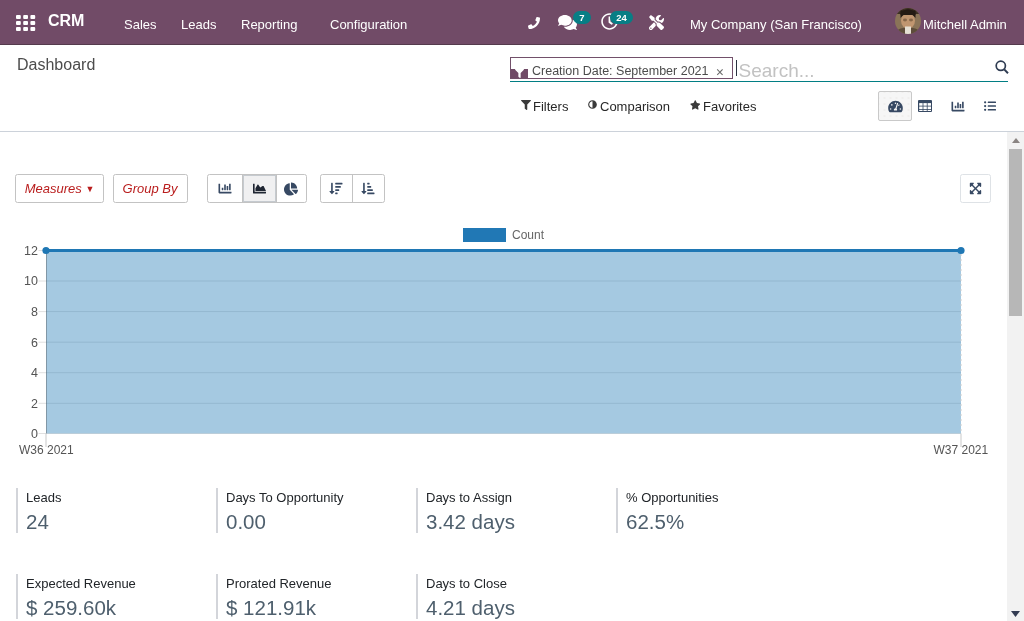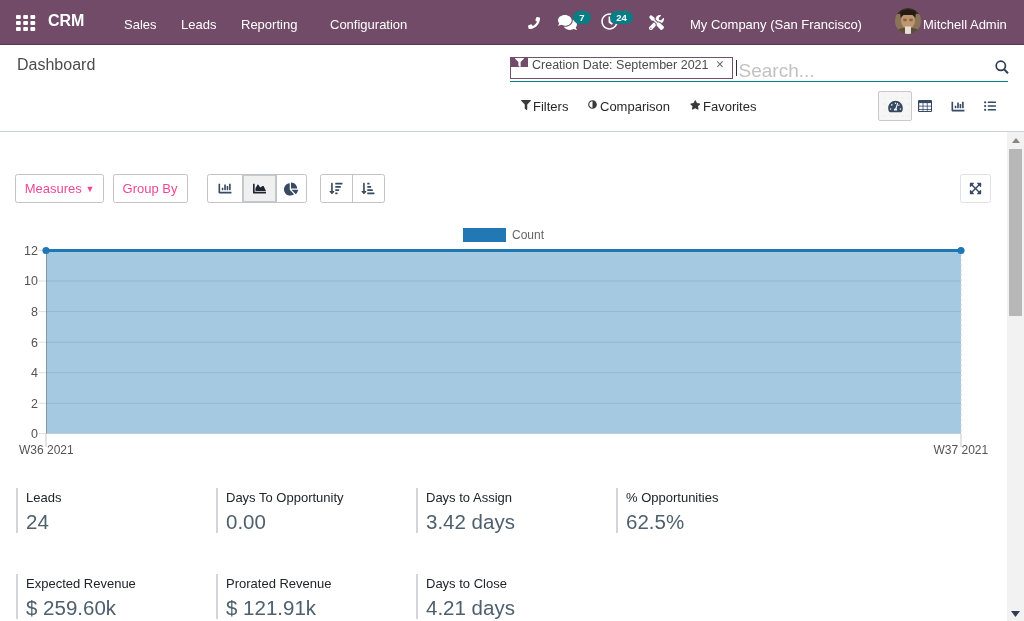--- a/index.html
+++ b/index.html
@@ -14,38 +14,38 @@
   .nav-item { position:absolute; color:#ffffff; font-size:13px; font-weight:500; top:17px; }
   #brand { position:absolute; left:48px; top:12px; color:#fff; font-size:16px; font-weight:700; }
   .badge { position:absolute; background:#077e85; color:#fff; font-size:9.5px; font-weight:700;
     border-radius:8px; text-align:center; line-height:13px; height:13px; }
 
   
   #cp { position:absolute; top:46px; left:0; width:1024px; height:86px; background:#fff;
     border-bottom:1px solid #ccd2da; }
   #breadcrumb { position:absolute; left:17px; top:10px; font-size:16px; color:#4c4c4c; }
   #facet { position:absolute; left:510px; top:11px; height:22px; border:1px solid #72506a;
-    display:flex; align-items:flex-start; }
+    display:flex; align-items:flex-end; }
   #facet .ficon { width:17px; background:#714B67; display:flex; align-items:center; justify-content:center; }
   #facet .flabel { display:flex; align-items:center; font-size:12.5px; color:#4c4c4c; padding:0 7px 0 4px; }
   #facet .fx { display:flex; align-items:center; color:#6d6d6d; font-size:10.5px; padding:0 8px 0 0; }
   #searchline { position:absolute; left:510px; top:35px; width:498px; height:1px; background:#017e84; }
   #searchph { position:absolute; left:738.5px; top:14px; font-size:19px; color:#c2c2c2; }
   #caret { position:absolute; left:736px; top:13.5px; width:1px; height:16px; background:#2b3240; }
 
   .srow-item { position:absolute; top:53px; font-size:13px; color:#282828; font-weight:500; }
 
   .vsw { position:absolute; top:45px; }
   .vsw-active { position:absolute; left:878px; top:45px; width:34px; height:30px;
     background-color:#f6f6f6; background-image:radial-gradient(#dcd9d4 0.55px, rgba(0,0,0,0) 0.75px); background-size:6px 6px; background-position:2.5px 3px; border:1px solid #c9c9c9; border-radius:2px;
     display:flex; align-items:center; justify-content:center; }
 
   
   .btn { position:absolute; top:174px; height:29px; border:1px solid #c3c3c3; border-radius:2.5px;
-    background:#fff; font-size:13px; font-weight:500; color:#ec4899; display:flex; align-items:center; justify-content:center; }
+    background:#fff; font-size:13px; font-weight:500; color:#b91c1c; display:flex; align-items:center; justify-content:center;font-style:italic; }
   .grp { position:absolute; top:174px; height:29px; border:1px solid #c3c3c3; border-radius:2.5px;
     background:#fff; display:flex; }
   .grp .cell { flex:0 0 34px; width:34px; display:flex; align-items:center; justify-content:center; }
   .grp .cell + .cell { border-left:1px solid #c3c3c3; }
   .grp .active { background:#f0f0f1; box-shadow: inset 0 0 0 1px #c5cacf; }
 
   
   .tile { position:absolute; width:190px; height:45px; border-left:2px solid #d3d5da; padding:1.5px 0 0 8px; }
   .tile .lbl { font-size:13px; color:#212529; }
   .tile .val { font-size:20.5px; color:#4e5f6d; margin-top:6px; line-height:1.05; }

